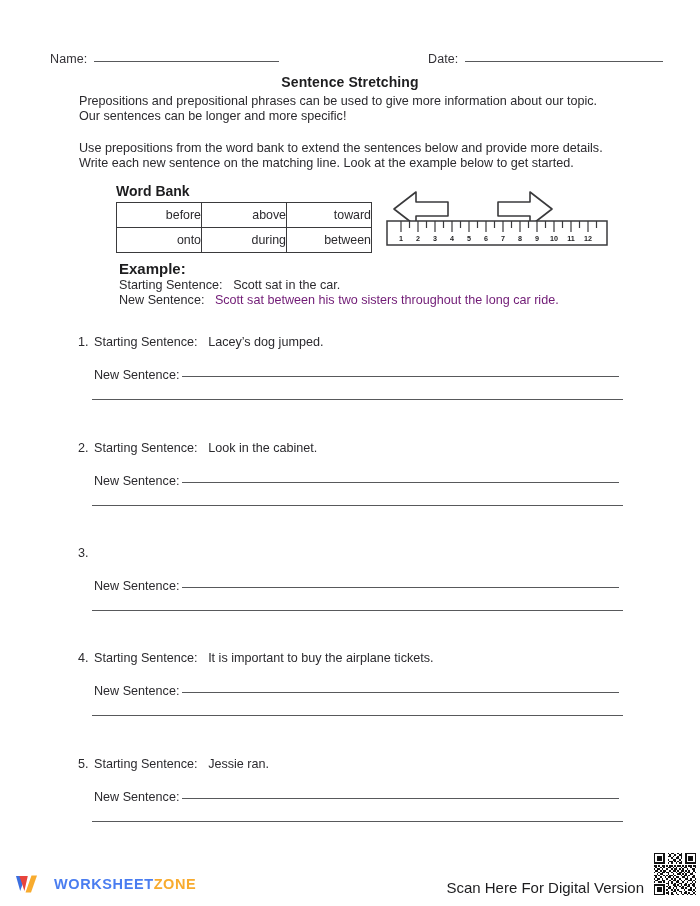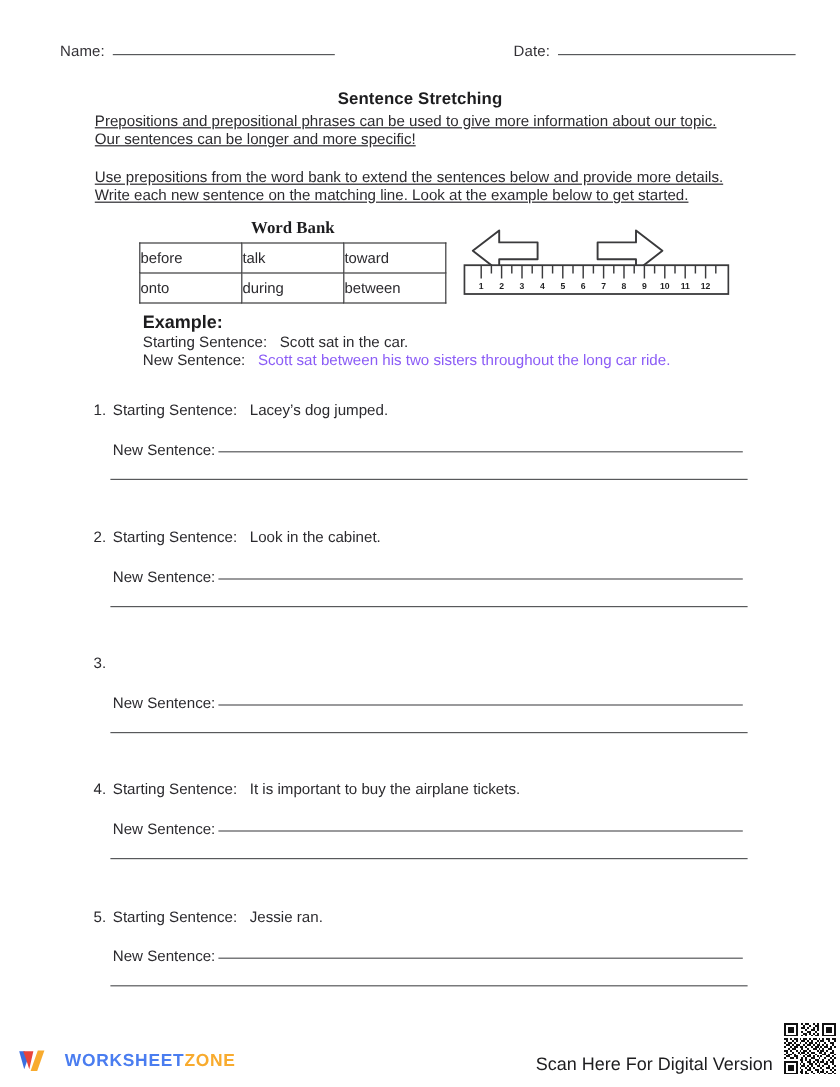--- a/index.html
+++ b/index.html
@@ -16,21 +16,21 @@
     overflow: hidden;
   }
   .page {
     position: absolute;
     inset: 0;
   }
 
   
   .header-row {
     position: absolute;
-    top: 36px;
+    top: 52px;
     left: 0;
     width: 700px;
     height: 22px;
   }
   .field {
     position: absolute;
     display: flex;
     align-items: baseline;
     font-size: 12.5px;
     color: #333136;
@@ -66,54 +66,53 @@
   }
   .intro {
     position: absolute;
     top: 94px;
     left: 79px;
     width: 545px;
     font-size: 12.6px;
     line-height: 15.4px;
     color: #2b2a2e;
   }
-  .intro p { margin: 0; text-decoration: underline; }
+  .intro p { margin: 0; }
   .intro .gap { height: 16px; }
 
   
   .band {
     position: absolute;
     top: 183px;
     left: 0;
     width: 700px;
     height: 78px;
   }
   .wordbank-wrap {
     position: absolute;
     left: 116px;
     top: 0;
     width: 256px;
   }
   .wordbank-title {
-    text-align: center;
+    text-align: left;
     font-size: 14px;
     font-weight: bold;
     margin-bottom: 3px;
     color: #1d1d1f;
-    font-family: Liberation Serif, serif;
   }
   table.wordbank {
     border-collapse: collapse;
     width: 256px;
     table-layout: fixed;
   }
   table.wordbank td {
     border: 1.3px solid #3a3a3c;
     height: 21px;
-    text-align: left;
+    text-align: right;
     font-size: 12.4px;
     color: #2b2a2e;
     padding: 1px 0 2px 0;
     margin-top: 43px;
   }
 
   
   .ruler-graphic {
     position: absolute;
     left: 386px;
@@ -132,21 +131,21 @@
     line-height: 14.8px;
     color: #2b2a2e;
   }
   .example-heading {
     font-weight: bold;
     font-size: 15px;
     color: #1d1d1f;
     margin-bottom: 1px;
   }
   .example-row { white-space: nowrap; }
-  .example-new-sentence { color: #8b5cf6; }
+  .example-new-sentence { color: #701a75; }
 
   
   .question {
     position: absolute;
     left: 78px;
     width: 546px;
   }
   .q-prompt {
     display: flex;
     font-size: 12.6px;
@@ -251,21 +250,21 @@
   </div>
 
   <div class="band">
 
     <div class="wordbank-wrap">
       <div class="wordbank-title">Word Bank</div>
       <table class="wordbank">
         <tbody>
           <tr>
             <td>before</td>
-            <td>talk</td>
+            <td>above</td>
             <td>toward</td>
           </tr>
           <tr>
             <td>onto</td>
             <td>during</td>
             <td>between</td>
           </tr>
         </tbody>
       </table>
     </div>

